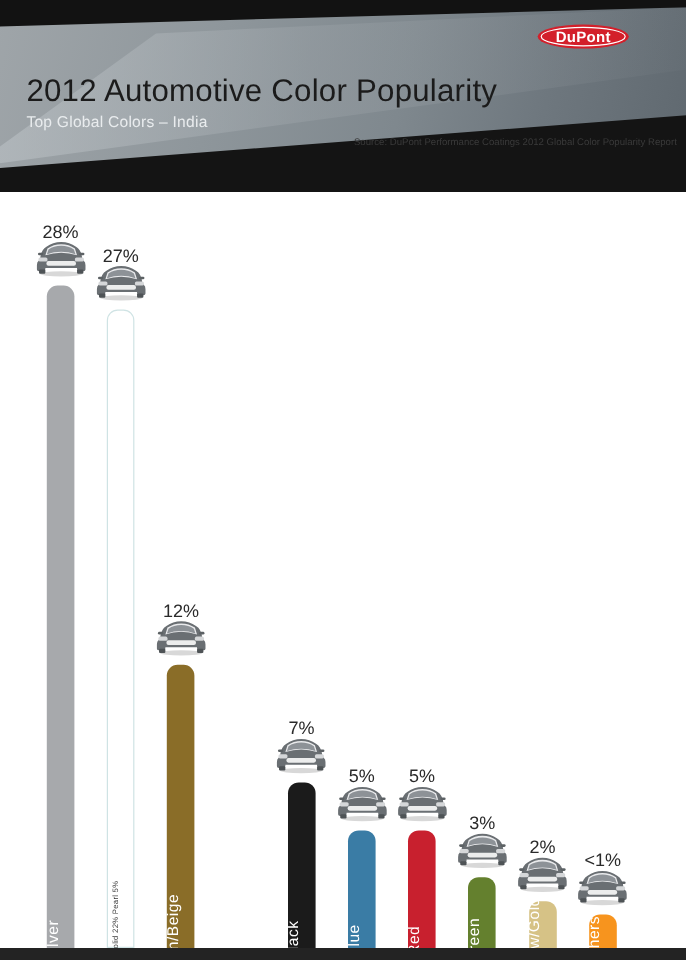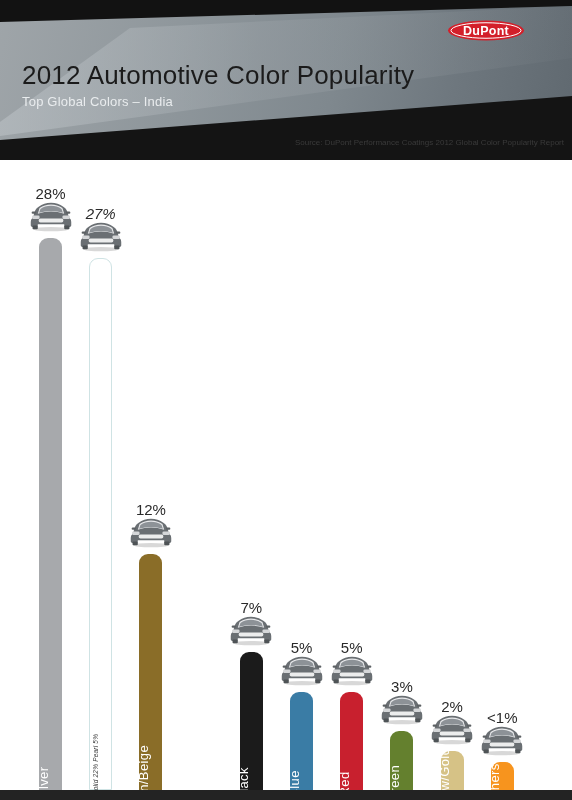--- a/index.html
+++ b/index.html
@@ -40,21 +40,21 @@
   #title{
     position:absolute;left:22px;top:60px;
     font-size:26px;color:#1b1b1b;letter-spacing:.2px;white-space:nowrap;
   }
   #subtitle{
     position:absolute;left:22px;top:94px;
     font-size:13px;color:#e9ecee;letter-spacing:.2px;white-space:nowrap;
   }
   #source{
     position:absolute;right:8px;top:113px;
-    font-size:8px;line-height:11px;color:#3a3a3a;margin-top:24px;
+    font-size:8px;line-height:11px;color:#3a3a3a;
   }
   #logo{
     position:absolute;left:447px;top:17px;width:78px;height:27px;
   }
 
   
   #chart{
     position:absolute;left:0;top:160px;width:503px;height:630px;
   }
   .col{position:absolute;bottom:0;top:0;}
@@ -122,21 +122,21 @@
           <rect x="22" y="44" width="56" height="9" rx="4" fill="#eceded"></rect>
           <rect x="7" y="37" width="17" height="8" rx="3" fill="#d5d7d9"></rect>
           <rect x="76" y="37" width="17" height="8" rx="3" fill="#d5d7d9"></rect>
           <rect x="6" y="28" width="10" height="5" rx="2.5" fill="#5c6164"></rect>
           <rect x="84" y="28" width="10" height="5" rx="2.5" fill="#5c6164"></rect>
           <rect x="8" y="60" width="12" height="8" rx="2" fill="#4e5356"></rect>
           <rect x="80" y="60" width="12" height="8" rx="2" fill="#4e5356"></rect>
         </svg></div>
       <div class="pct" style="bottom: 587.6px;">28%</div>
     </div>
-    <div class="col" style="left: 89.2px; width: 23px; font-style: italic;">
+    <div class="col" style="left: 89.2px; width: 23px;">
       <div class="bar outline" style="height: 531.9px;">
         <div class="bar-label" style="color: rgb(58, 58, 58);">White<span class="sub">  Solid 22%  Pearl 5%</span></div>
       </div>
       <div class="caricon" style="bottom: 533.9px;"><svg width="44" height="33" viewBox="0 0 100 74">
           <ellipse cx="50" cy="68" rx="40" ry="5" fill="#d8d8d8"></ellipse>
           <path d="M10 40 Q12 22 22 17 Q34 8 50 8 Q66 8 78 17 Q88 22 90 40 L93 44 Q96 46 96 52 L96 60 Q96 63 92 63 L84 63 Q80 63 80 59 L80 57 L20 57 L20 59 Q20 63 16 63 L8 63 Q4 63 4 60 L4 52 Q4 46 7 44 Z" fill="#6a6f73"></path>
           <path d="M24 20 Q35 12 50 12 Q65 12 76 20 L80 33 Q65 28 50 28 Q35 28 20 33 Z" fill="#e9eaec"></path>
           <path d="M26 22 Q36 15 50 15 Q64 15 74 22 L77 31 Q64 26.5 50 26.5 Q36 26.5 23 31 Z" fill="#8d9297"></path>
           <rect x="22" y="44" width="56" height="9" rx="4" fill="#eceded"></rect>
           <rect x="7" y="37" width="17" height="8" rx="3" fill="#d5d7d9"></rect>

